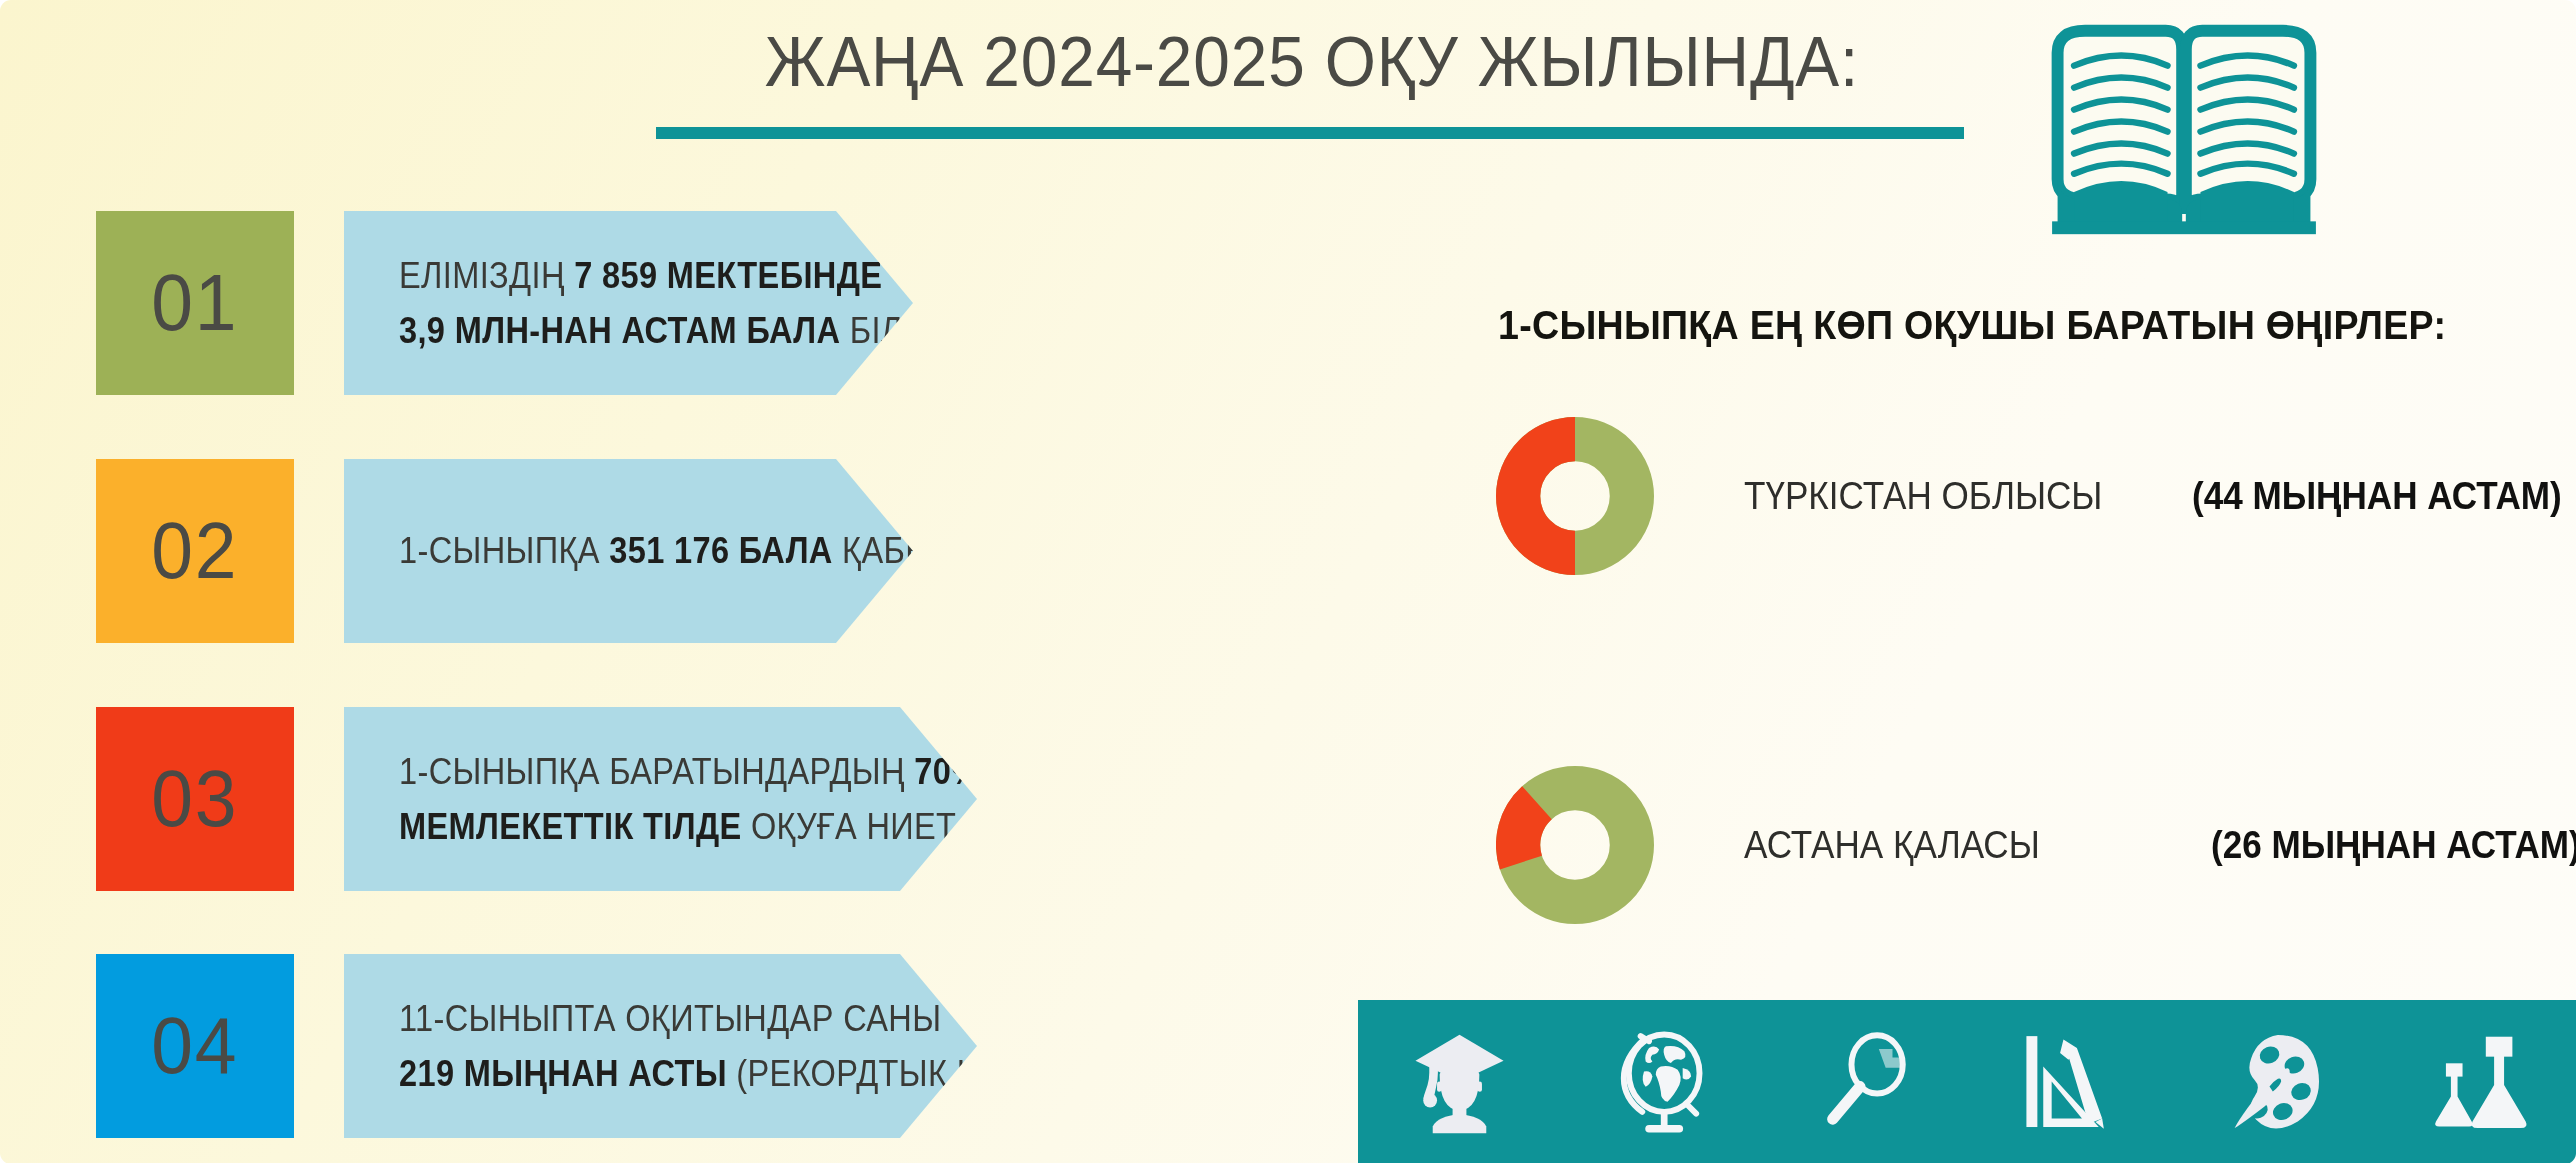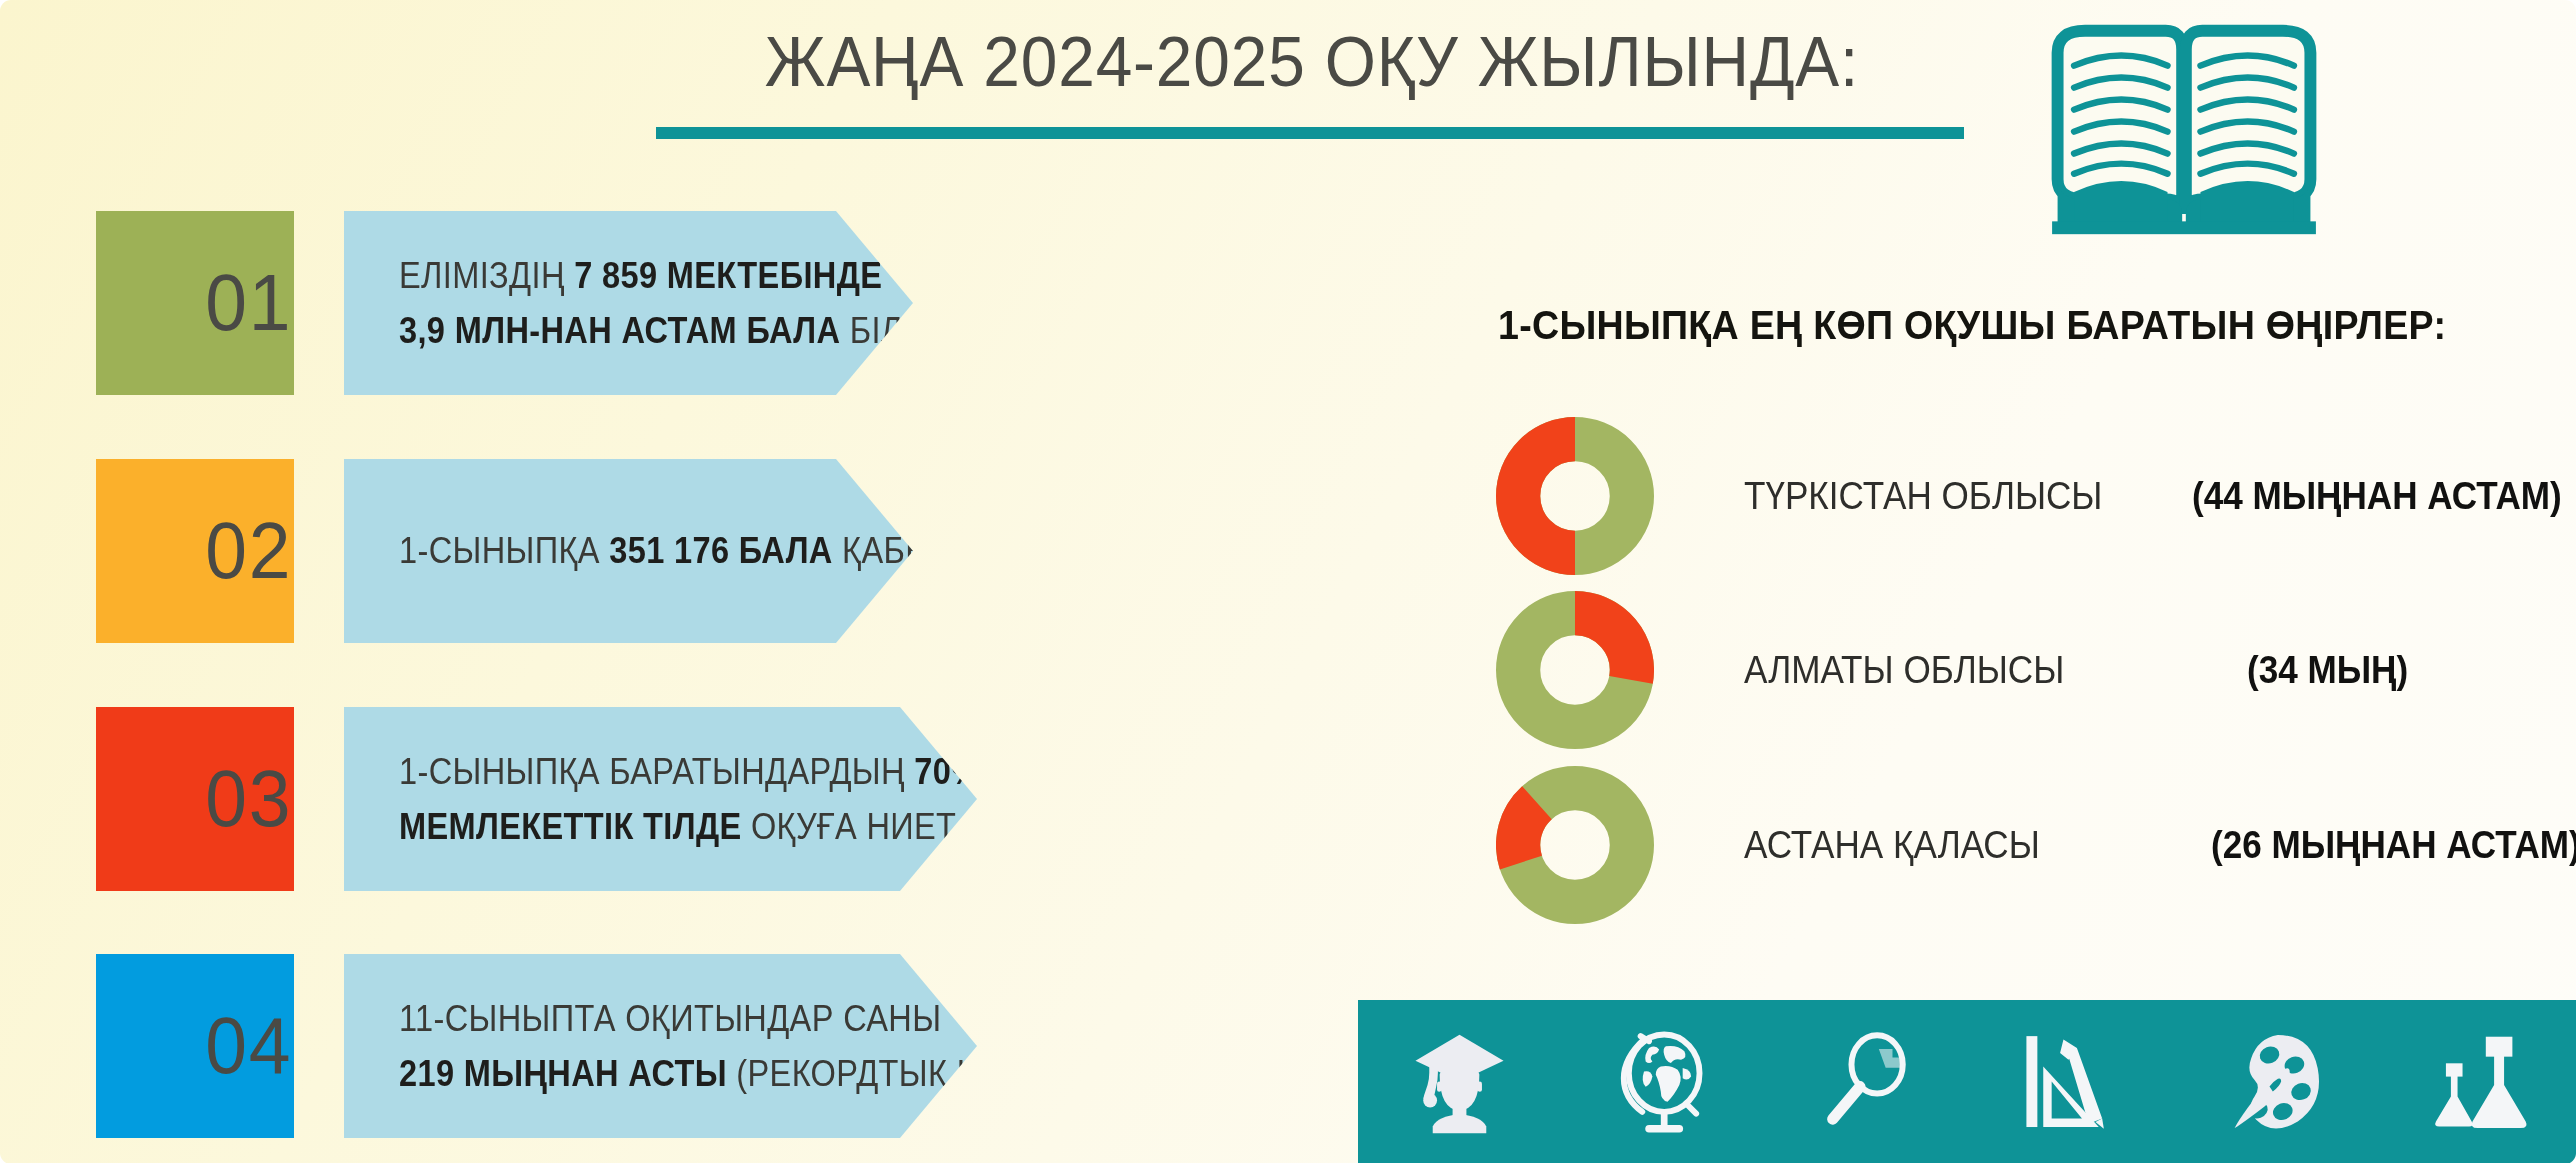--- a/index.html
+++ b/index.html
@@ -61,21 +61,21 @@
     height: 184px;
   }
   .num-tile {
     position: absolute;
     left: 0;
     top: 0;
     width: 198px;
     height: 184px;
     display: flex;
     align-items: center;
-    justify-content: flex-end;
+    justify-content: center;
   }
   .num-tile span {
     font-family: "Liberation Sans", sans-serif;
     font-size: 79px;
     font-weight: 300;
     color: #4A4A45;
     letter-spacing: 1.8px;
     transform: scaleX(0.95);
   }
   .banner {
@@ -281,28 +281,20 @@
 
   <div class="region-row" id="region-0">
     <svg class="donut" viewBox="0 0 100 100">
       <circle cx="50" cy="50" r="36" fill="none" stroke="#A3B662" stroke-width="28"></circle>
       <path class="donut-red" fill="none" stroke="#F1421A" stroke-width="28" d="M 50.000 86.000 A 36 36 0 0 1 50.000 14.000"></path>
     </svg>
     <div class="region-name">ТҮРКІСТАН ОБЛЫСЫ</div>
     <div class="region-value">(44 МЫҢНАН АСТАМ)</div>
   </div>
 
-  <div class="region-row" id="region-1">
-    <svg class="donut" viewBox="0 0 100 100">
-      <circle cx="50" cy="50" r="36" fill="none" stroke="#A3B662" stroke-width="28"></circle>
-      <path class="donut-red" fill="none" stroke="#F1421A" stroke-width="28" d="M 50.000 14.000 A 36 36 0 0 1 85.453 56.251"></path>
-    </svg>
-    <div class="region-name">АЛМАТЫ ОБЛЫСЫ</div>
-    <div class="region-value">(34 МЫҢ)</div>
-  </div>
 
   <div class="region-row" id="region-2">
     <svg class="donut" viewBox="0 0 100 100">
       <circle cx="50" cy="50" r="36" fill="none" stroke="#A3B662" stroke-width="28"></circle>
       <path class="donut-red" fill="none" stroke="#F1421A" stroke-width="28" d="M 15.762 61.125 A 36 36 0 0 1 25.911 23.247"></path>
     </svg>
     <div class="region-name">АСТАНА ҚАЛАСЫ</div>
     <div class="region-value">(26 МЫҢНАН АСТАМ)</div>
   </div>
 

